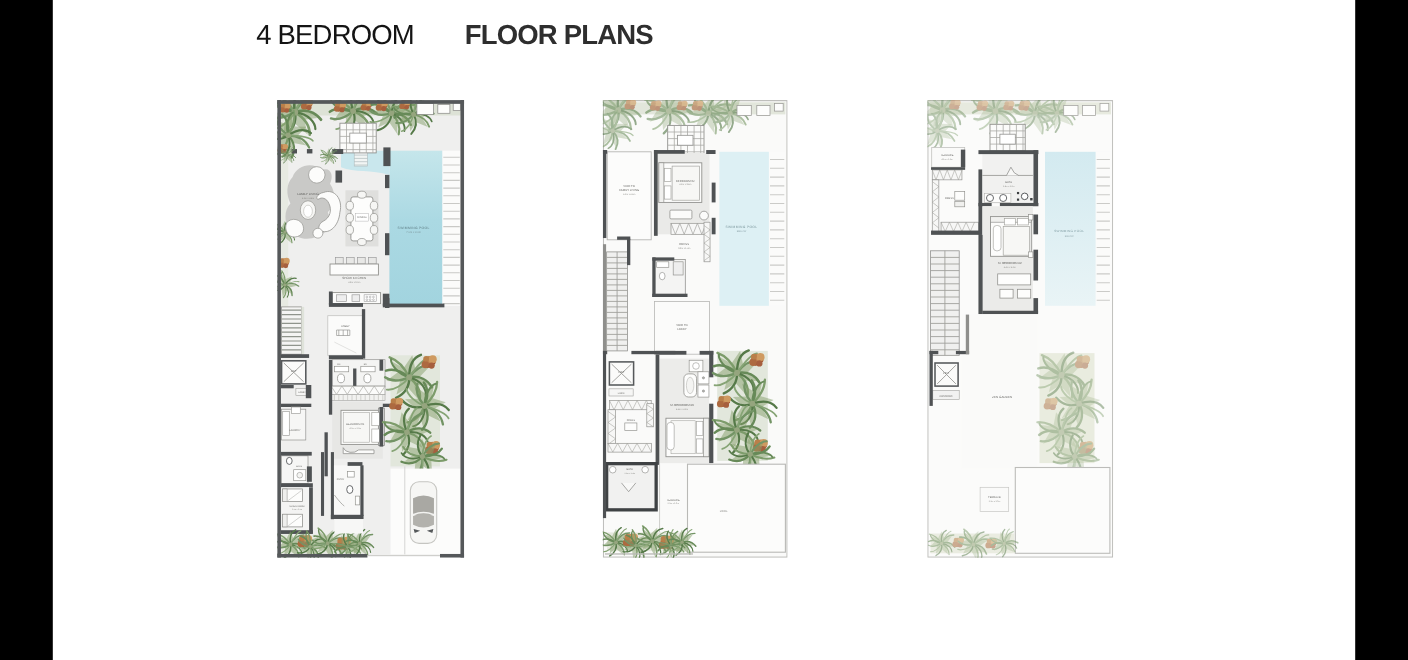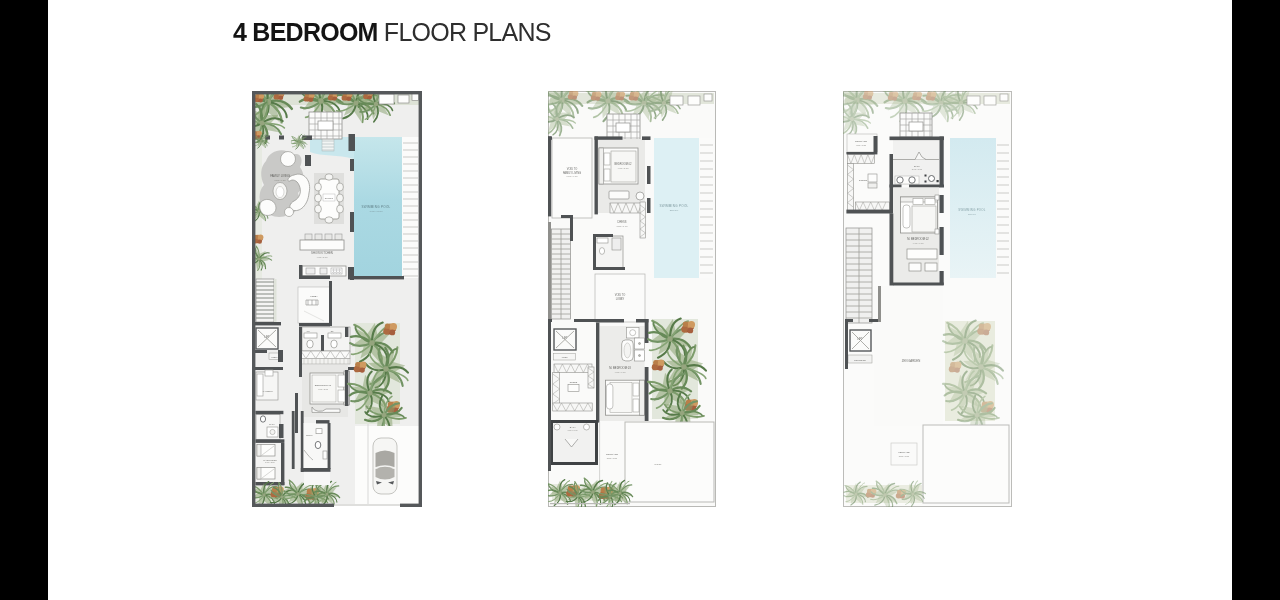--- a/index.html
+++ b/index.html
@@ -1,20 +1,20 @@
 <!DOCTYPE html>
 <html><head>
 <meta charset="utf-8">
 <style>
 html,body{margin:0;padding:0;background:#fff;width:1280px;height:600px;overflow:hidden;}
 body{font-family:"Liberation Sans",sans-serif;position:relative;}
 .bar{position:absolute;top:0;height:600px;background:#000;}
 #title{position:absolute;left:233px;top:18px;font-size:25px;letter-spacing:-0.75px;color:#141414;}
-#title .light{font-weight:400;color:#2e2e2e;}
-#title .bold{font-weight:700;}
+#title .light{font-weight:700;color:#2e2e2e;margin-left:40px;}
+#title .bold{font-weight:400;}
 svg{position:absolute;}
 </style>
 </head>
 <body>
 
 <div class="bar" style="left:0;width:48px;"></div>
 
 <div class="bar" style="left:1232px;width:48px;"></div>
 
 <div id="title"><span class="bold">4 BEDROOM</span> <span class="light">FLOOR PLANS</span></div>

